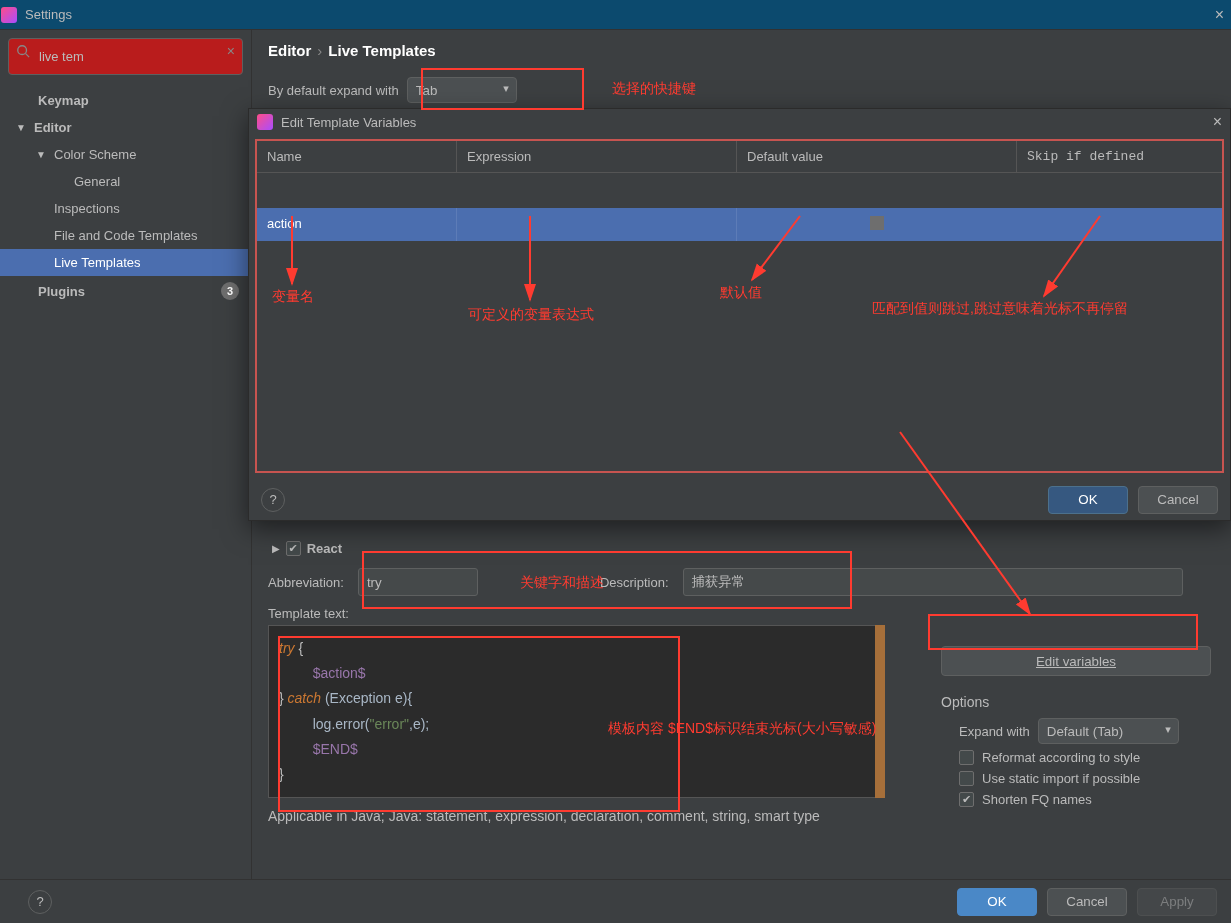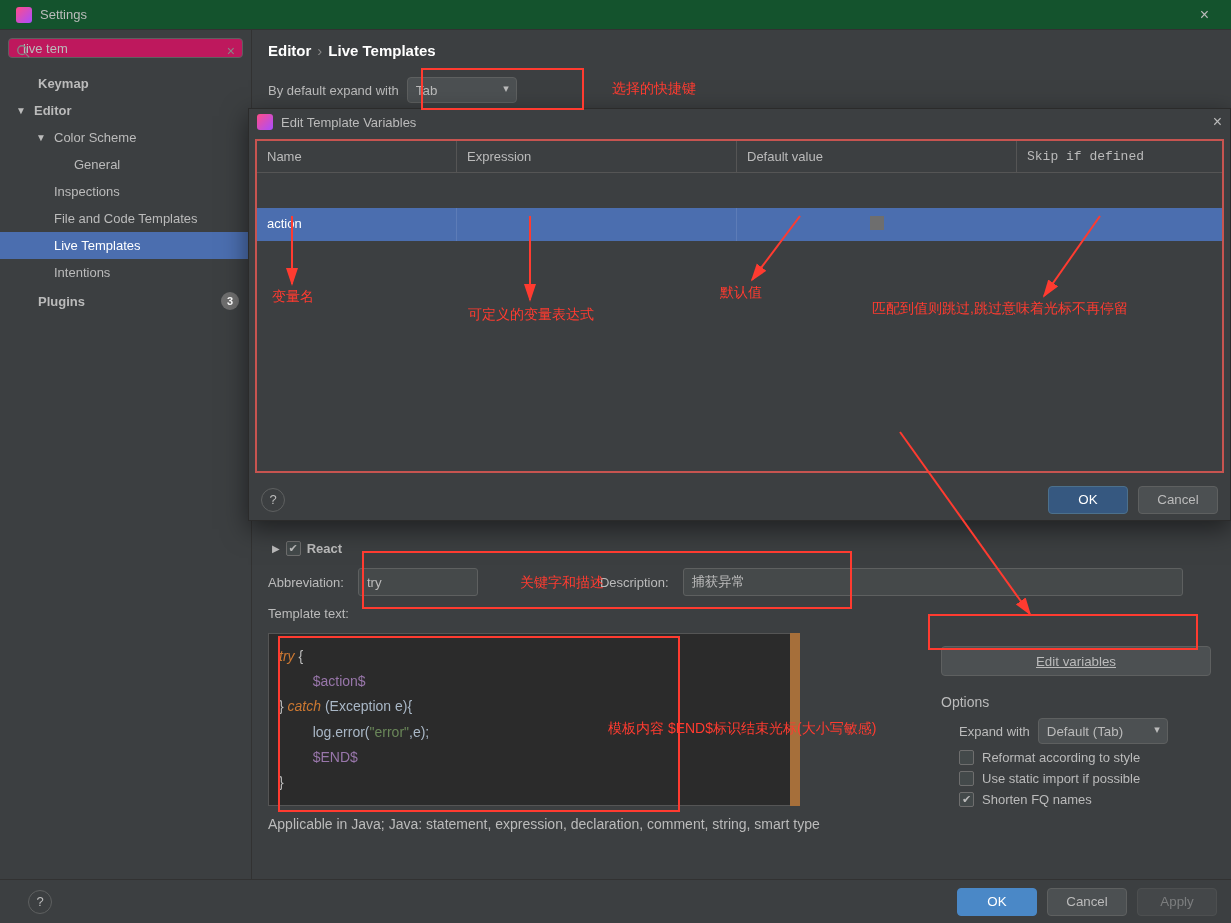--- a/index.html
+++ b/index.html
@@ -1,30 +1,30 @@
 <!DOCTYPE html>
 <html><head>
 <meta charset="utf-8">
 <style>
 * { margin:0; padding:0; box-sizing:border-box; font-family:"Segoe UI",Arial,sans-serif; }
 body { background:#3c3f41; color:#bbbbbb; width:1231px; height:923px; overflow:hidden; position:relative; font-size:13px; }
 
 
-.titlebar { height:30px; background:#14532d; display:flex; align-items:center; padding:0 16px; border-bottom:1px solid #323232; }
+.titlebar { height:30px; background:#0c4a6e; display:flex; align-items:center; padding:0 1px; border-bottom:1px solid #323232; }
 .titlebar .logo { width:16px; height:16px; border-radius:3px; background:linear-gradient(135deg,#ff4d88,#a84dff); margin-right:8px; }
 .titlebar .title { color:#bbbbbb; font-size:13px; flex:1; }
 .titlebar .close { color:#bbb; cursor:pointer; font-size:16px; padding:0 6px; }
 
 
 .main { display:flex; height:calc(100% - 30px - 44px); }
 
 
 .sidebar { width:252px; background:#3c3f41; border-right:1px solid #323232; display:flex; flex-direction:column; }
 .search { margin:8px; }
-.search input { width:100%; height:20px; background:#be185d; border:1px solid #5e6060; border-radius:4px; color:#bbb; padding:0 14px; font-size:13px; }
+.search input { width:100%; height:37px; background:#b91c1c; border:1px solid #5e6060; border-radius:4px; color:#bbb; padding:0 30px; font-size:13px; }
 .search-wrap { position:relative; }
 .search-wrap .s-icon { position:absolute; left:8px; top:6px; width:14px; height:14px; }
 .search-wrap .clear { position:absolute; right:8px; top:5px; color:#888; cursor:pointer; font-size:14px; }
 .tree { padding:4px 0; }
 .tree-item { padding:6px 12px 6px 38px; color:#bbb; cursor:pointer; display:flex; align-items:center; justify-content:space-between; }
 .tree-item.l0 { padding-left:38px; font-weight:bold; }
 .tree-item.l1 { padding-left:34px; font-weight:bold; }
 .tree-item.l2 { padding-left:54px; }
 .tree-item.l3 { padding-left:74px; }
 .tree-item.selected { background:#4b6eaf; color:#fff; }
@@ -137,23 +137,20 @@
         </div>
       <div class="tree-item l2">
           <span>Inspections</span>
         </div>
       <div class="tree-item l2">
           <span>File and Code Templates</span>
         </div>
       <div class="tree-item l2 selected">
           <span>Live Templates</span>
         </div>
-      <div class="tree-item l2">
-          <span>Intentions</span>
-        </div>
       <div class="tree-item l0">
           <span>Plugins</span>
           <span class="badge">3</span>
         </div>
     </div>
   </div>
 
   <div class="content">
     <div class="breadcrumb">
       <b>Editor</b><span class="sep">›</span><b>Live Templates</b>
@@ -176,42 +173,42 @@
       <b>React</b>
     </div>
 
     <div class="row" style="gap:14px">
       <span class="label">Abbreviation:</span>
       <input type="text" class="field" style="width: 120px;" value="try">
       <span class="label" style="margin-left:108px">Description:</span>
       <input type="text" class="field" style="width: 500px;" value="捕获异常">
     </div>
 
-    <div class="label" style="margin:10px 0 12px 0">Template text:</div>
-
-    <div style="position:relative;width:532px">
+    <div class="label" style="margin:10px 0 4px 0">Template text:</div>
+
+    <div style="position:relative;width:617px">
       <div class="template-text"><span class="kw">try</span><span class="paren"> {</span>
     <span class="var">$action$</span>
 <span class="paren">}</span><span class="kw"> catch </span><span class="ident">(Exception e){</span>
     <span class="ident">log.error(</span><span class="str">"error"</span><span class="ident">,e);</span>
     <span class="var">$END$</span>
 <span class="paren">}</span></div>
       <div class="code-scroll"></div>
     </div>
 
     <div class="applicable">Applicable in Java; Java: statement, expression, declaration, comment, string, smart type</div>
 
     <button class="btn edit-vars-btn">Edit variables</button>
 
     <div class="options-block">
       <h4>Options</h4>
       <div class="chk-row">
         <span>Expand with</span>
         <span class="select-wrap">
-          <select class="select" style="width:130px"><option>Default (Tab)</option></select>
+          <select class="select" style="width:141px"><option>Default (Tab)</option></select>
         </span>
       </div>
       <div class="chk-row">
           <span class="chk"></span>
           <span>Reformat according to style</span>
         </div>
       <div class="chk-row">
           <span class="chk"></span>
           <span>Use static import if possible</span>
         </div>

